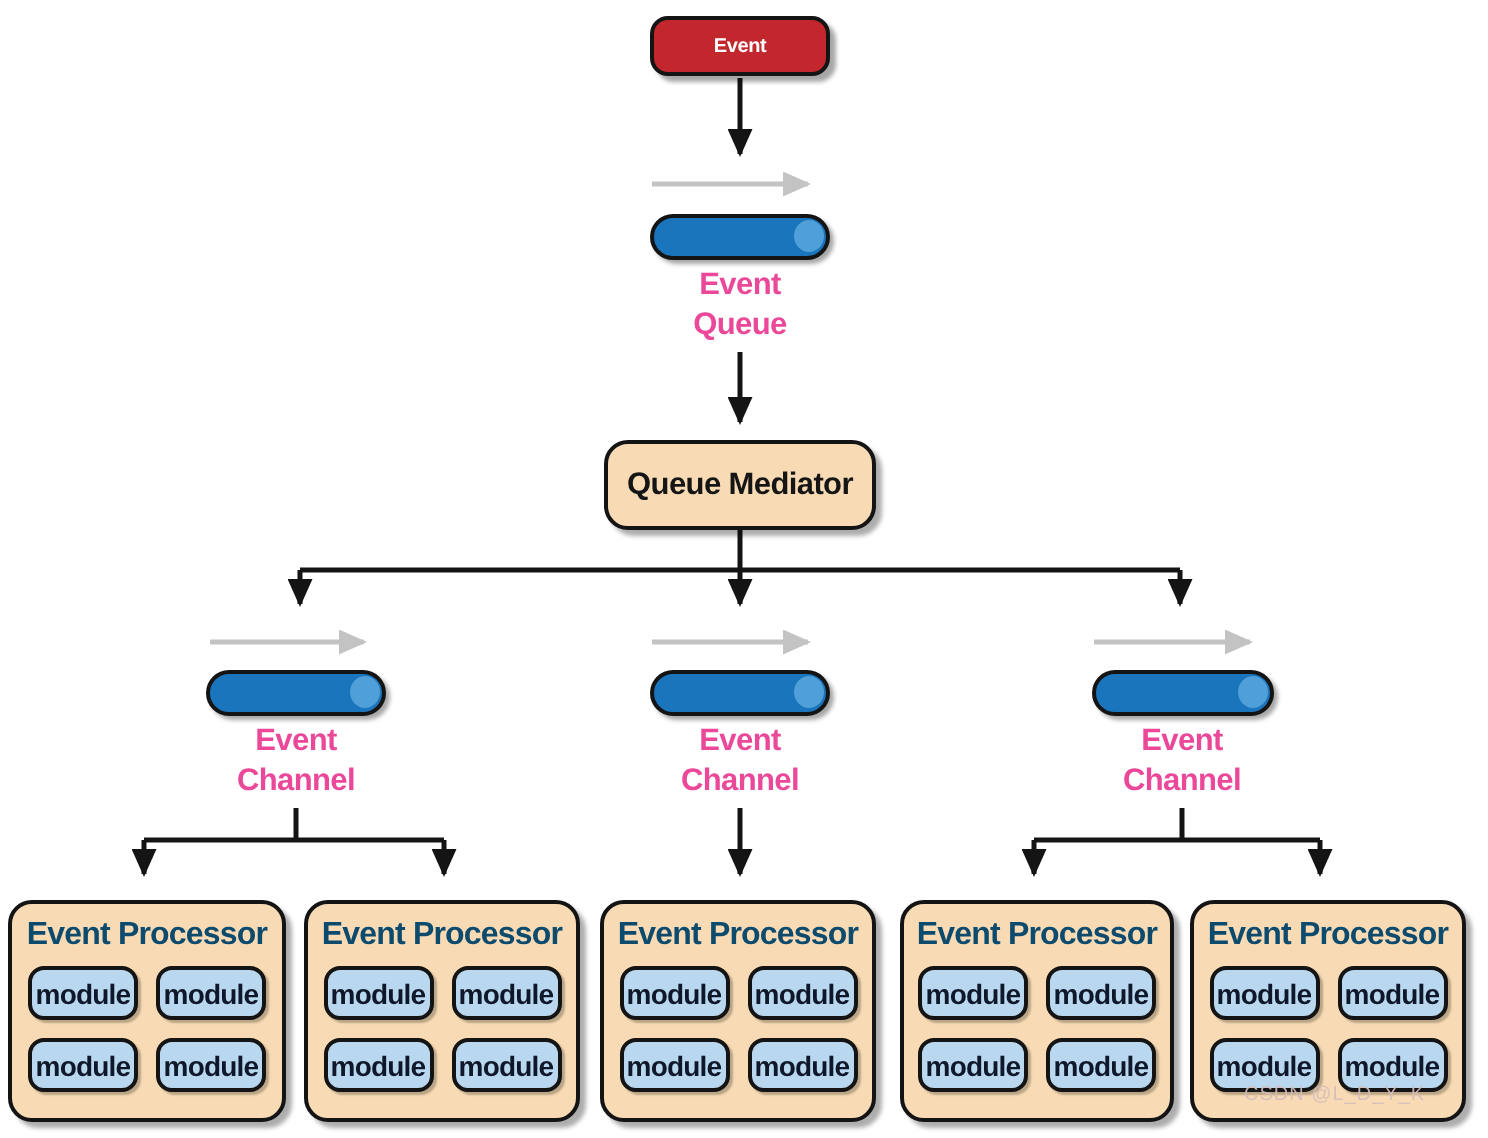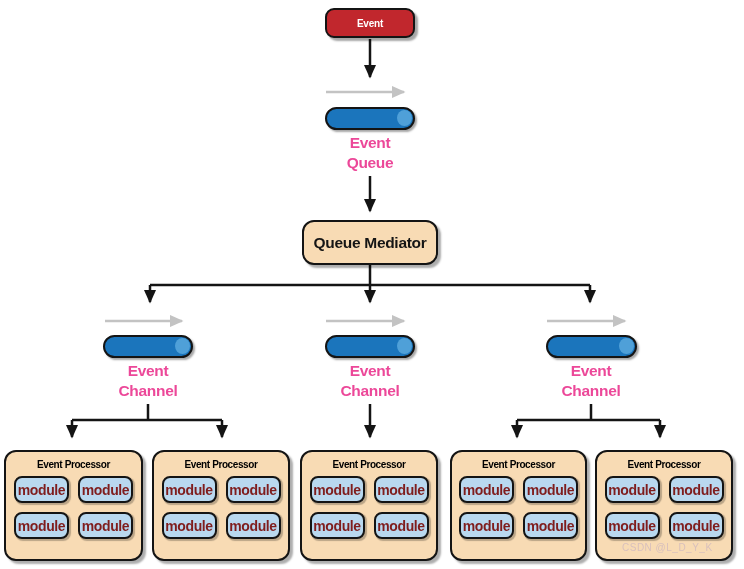--- a/index.html
+++ b/index.html
@@ -60,34 +60,34 @@
 
   .processor{
     position:absolute;top:450px;height:111px;z-index:2;box-sizing:border-box;
     background:var(--panel-tan,#f8dbb4);
     border:2.5px solid var(--outline,#141414);
     border-radius:12px;
     box-shadow:3px 3px 2px rgba(0,0,0,.32);
     display:flex;flex-direction:column;align-items:center;
   }
   .processor .ptitle{
-    margin-top:7px;font-size:10px;font-weight:600;letter-spacing:-.4px;color:#000000;
+    margin-top:7px;font-size:16px;font-weight:600;letter-spacing:-.4px;color:#0c4a6e;
   }
   .modgrid{
     display:grid;grid-template-columns:repeat(2,55px);
     column-gap:9px;row-gap:9px;margin-top:6px;
   }
   .module{
     box-sizing:border-box;height:27px;
     background:var(--module-blue,#b9d8ef);
     border:2.5px solid var(--outline,#141414);
     border-radius:8px;
     box-shadow:1.5px 1.5px 1px rgba(0,0,0,.25);
     display:flex;align-items:center;justify-content:center;
-    font-size:14px;font-weight:600;letter-spacing:-.4px;color:#7f1d1d;
+    font-size:14px;font-weight:600;letter-spacing:-.4px;color:#0f172a;
   }
   .watermark{
     position:absolute;left:622px;top:542px;z-index:3;
     font-size:10px;letter-spacing:.5px;
     color:var(--watermark-color,#d5bdbd);
     opacity:.9;white-space:nowrap;
   }
 </style>
 </head>
 <body>

